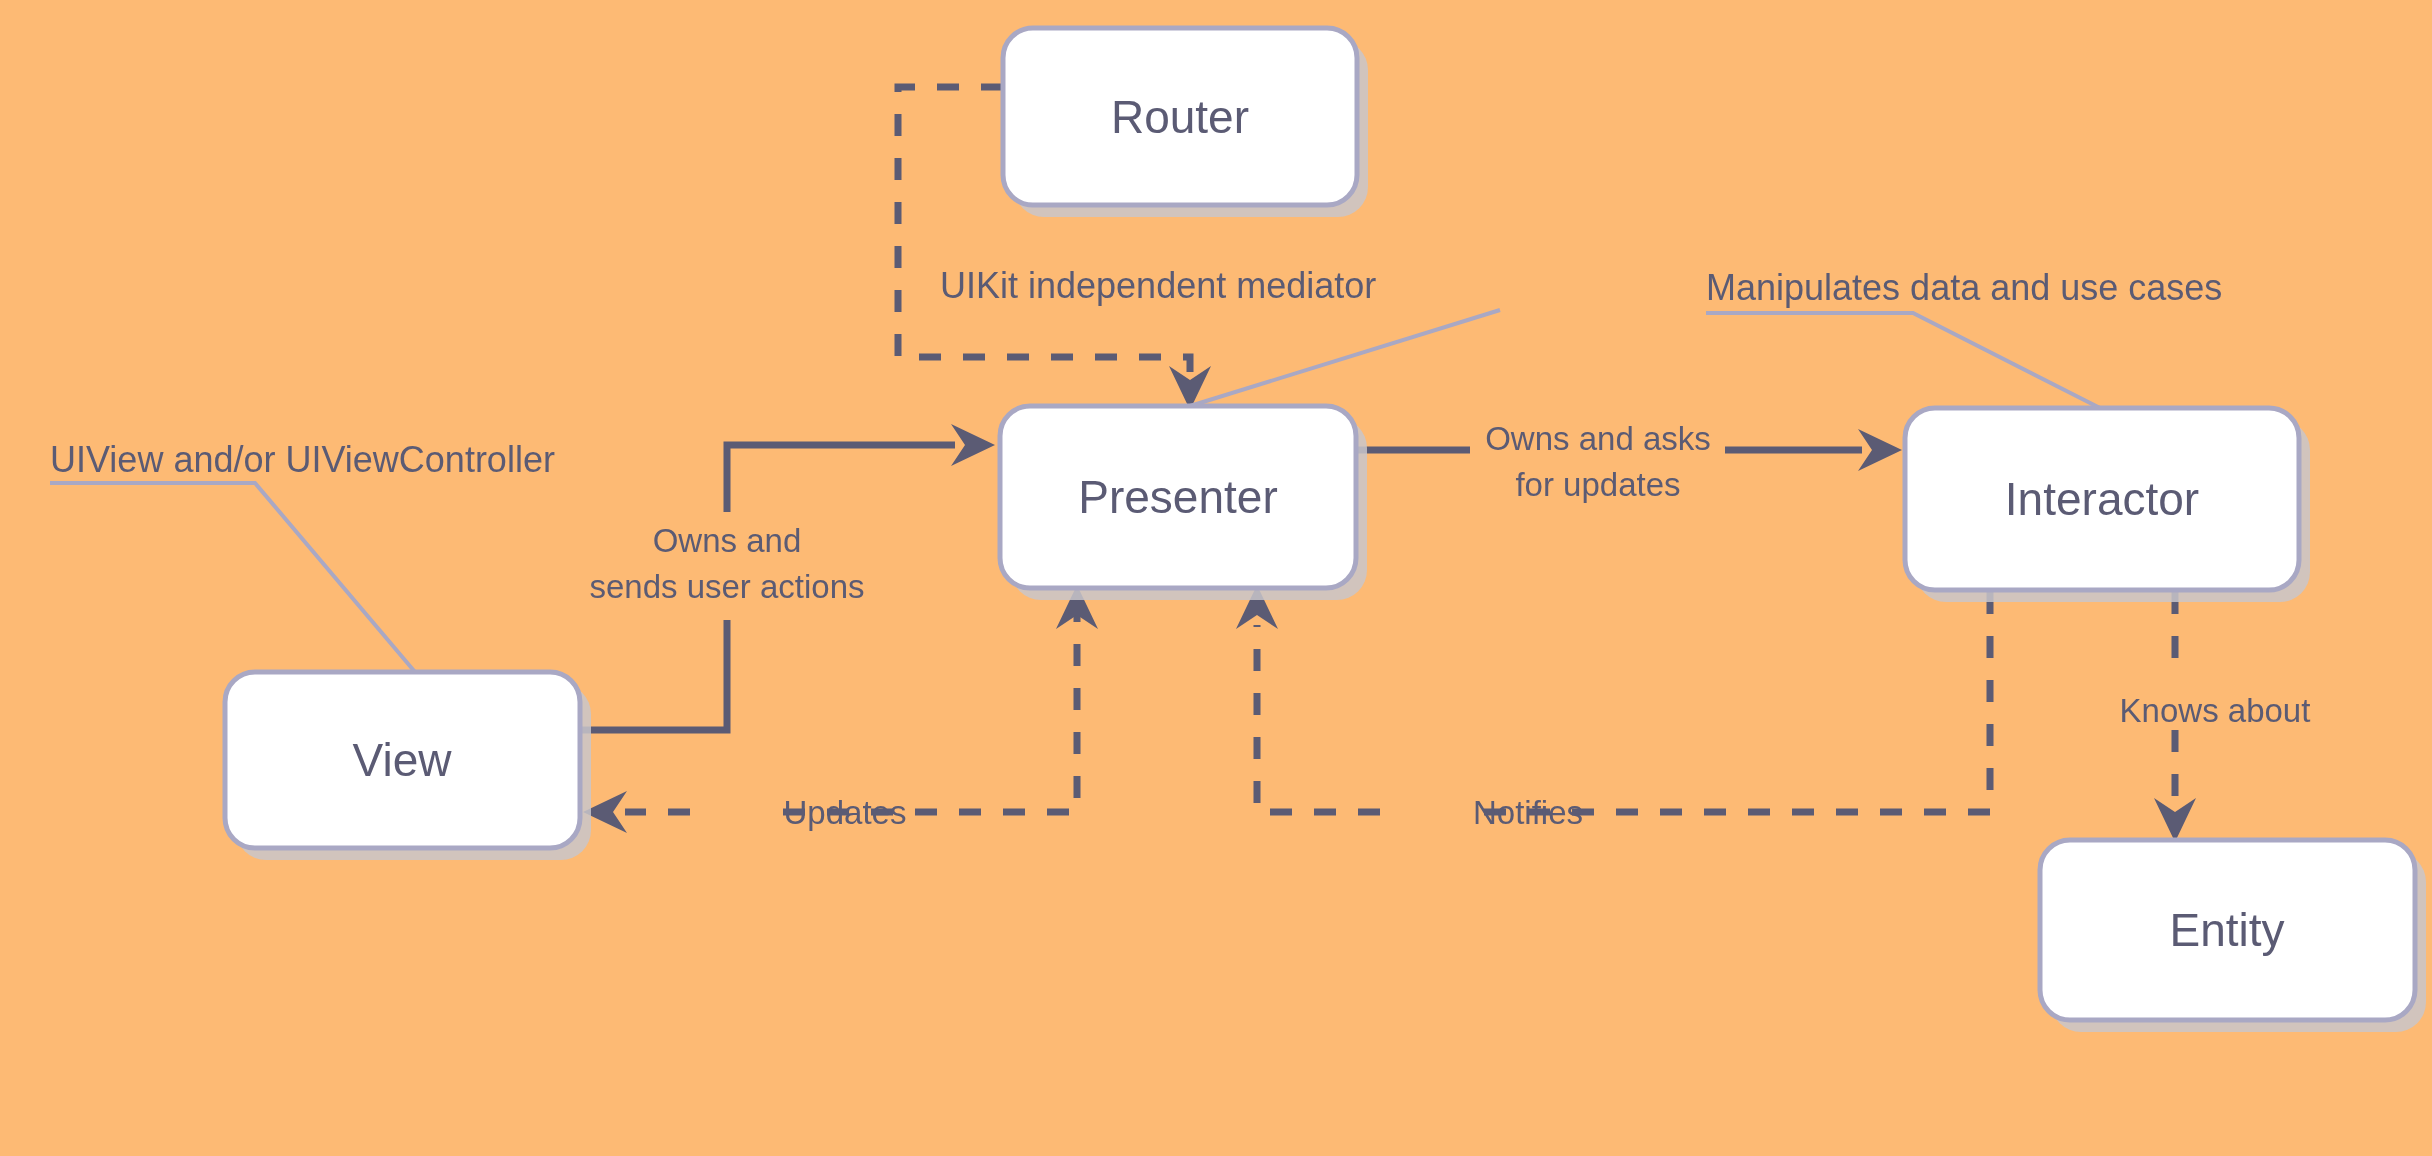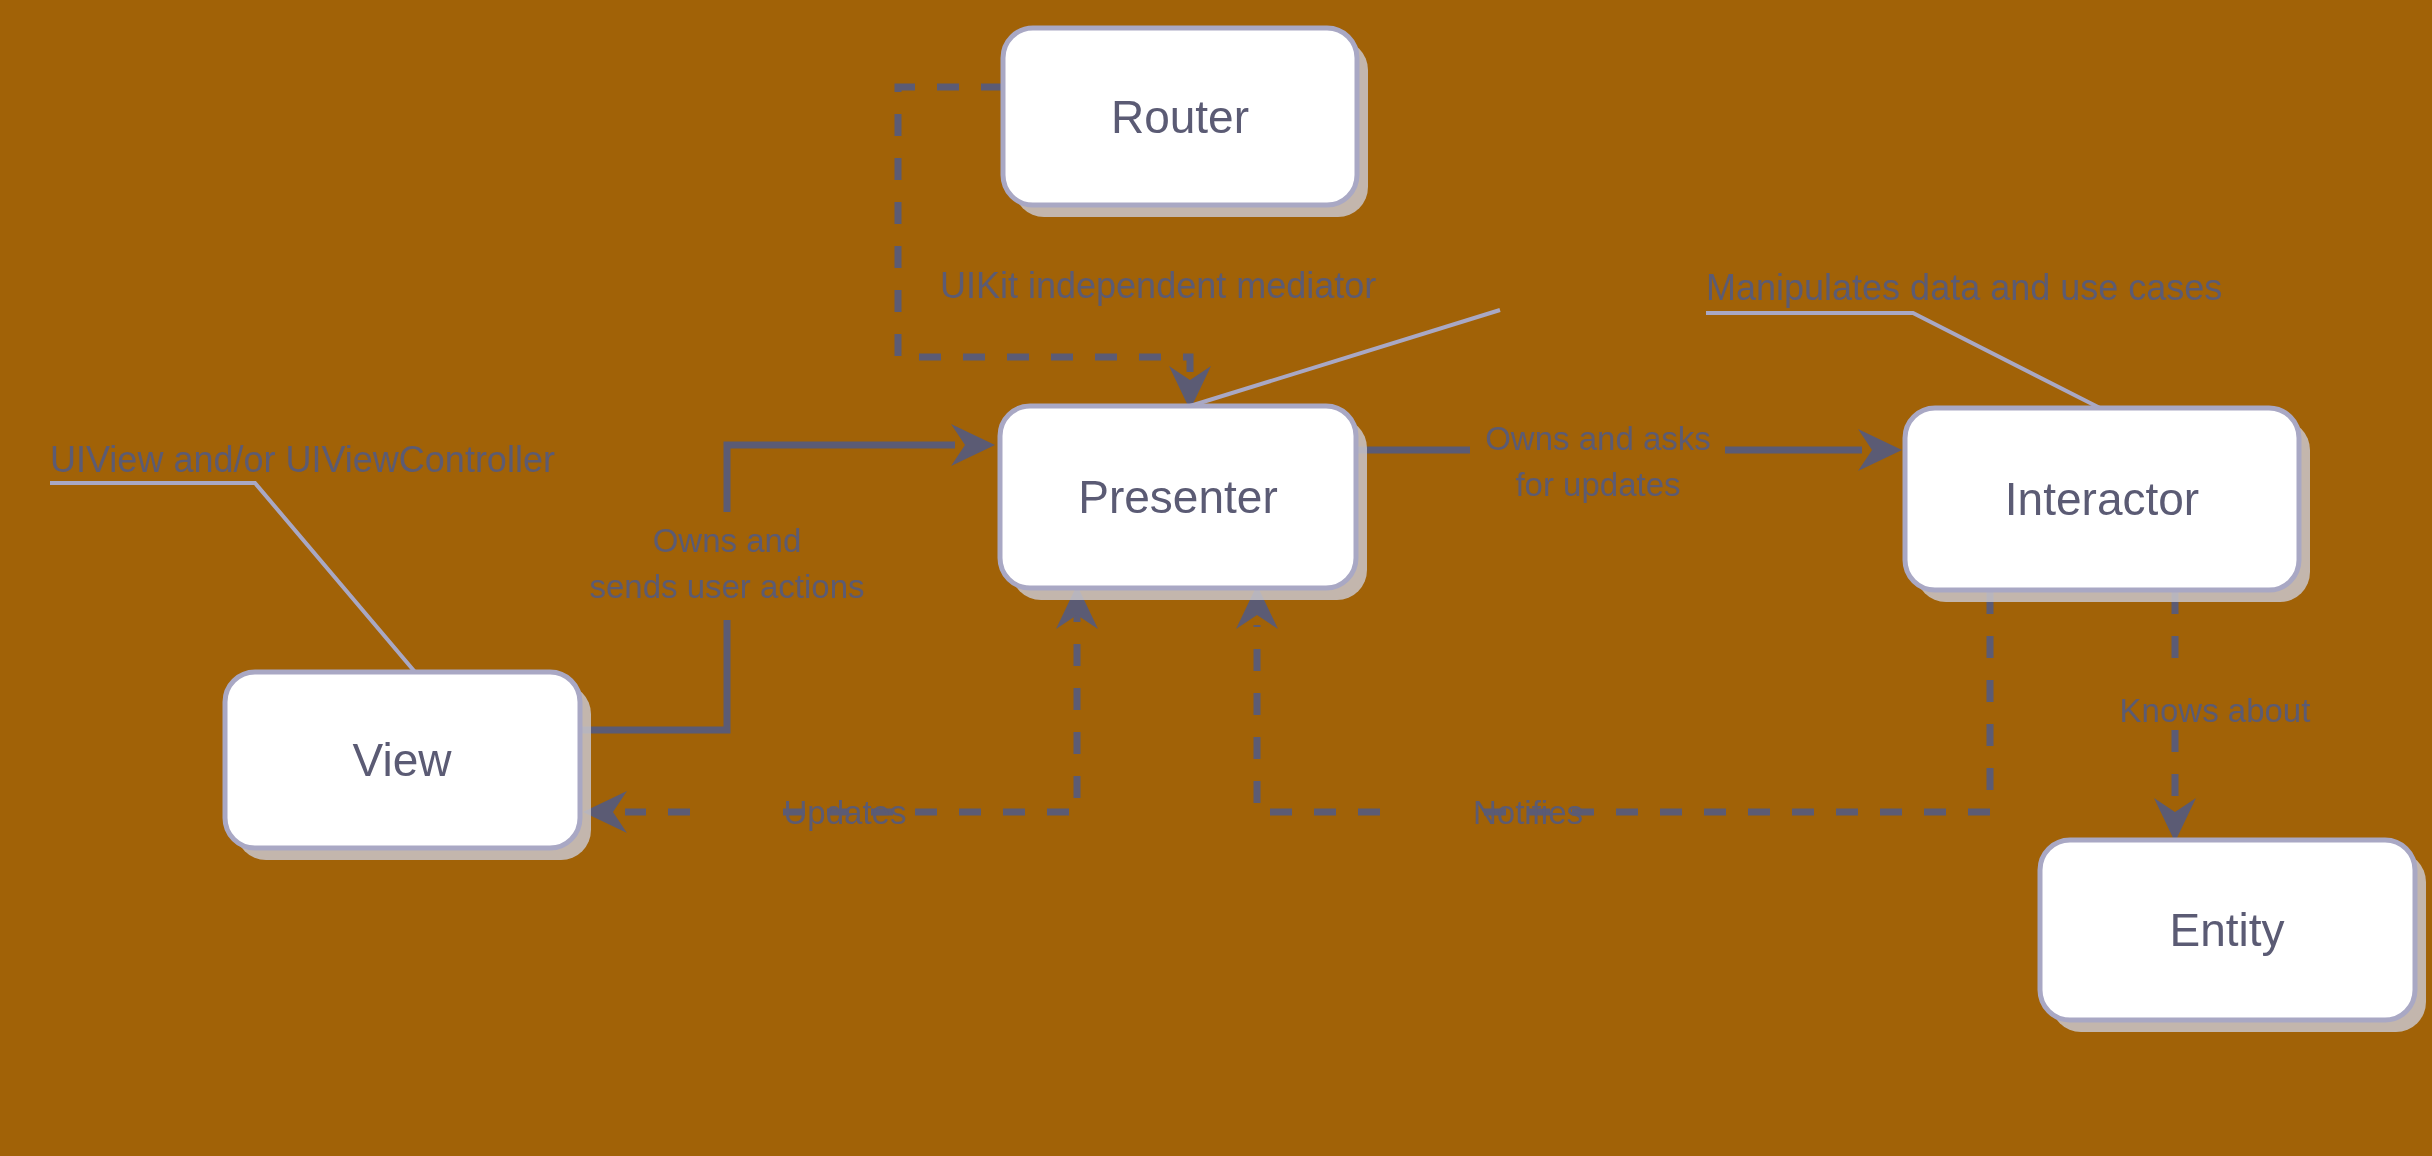--- a/index.html
+++ b/index.html
@@ -5,21 +5,21 @@
 <style>
   html, body {
     margin: 0;
     padding: 0;
     background: #ffffff;
   }
   #stage {
     position: relative;
     width: 2432px;
     height: 1156px;
-    background: #a16207;
+    background: #fdba74;
     overflow: hidden;
     font-family: "Liberation Sans", sans-serif;
     text-align: right;
   }
   #diagram-svg {
     position: absolute;
     left: 0;
     top: 0;
     width: 2432px;
     height: 1156px;

